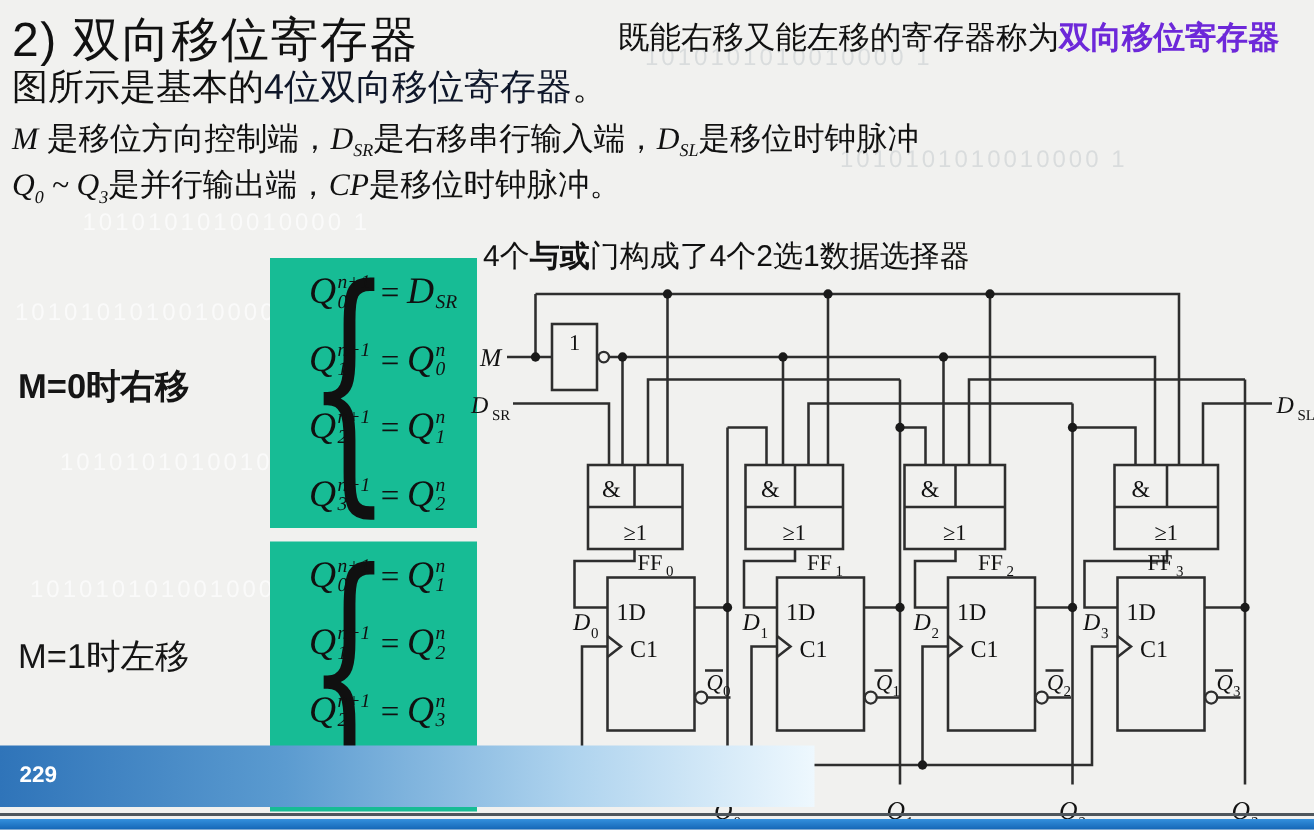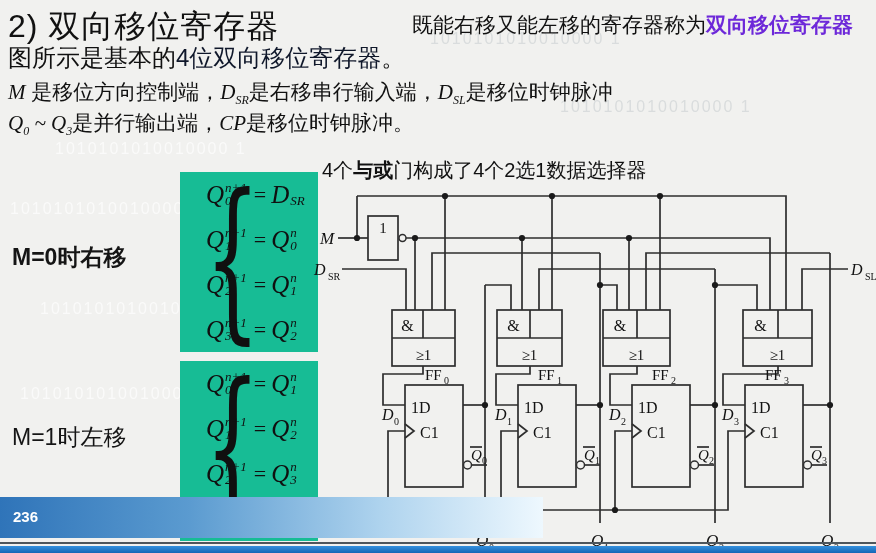--- a/index.html
+++ b/index.html
@@ -349,16 +349,16 @@
       <polyline points="811.5,465 827,465" class="wire"></polyline>
       <text x="811" y="460" class="ser it t15">Q</text>
       <polyline points="810,447 822,447" class="wire"></polyline>
       <text x="822" y="464" class="ser t10">3</text>
       <text x="821" y="546" class="ser it t17">Q</text>
       <text x="834" y="551" class="ser t10">3</text>
     </g>
   </svg>
 
 <div class="pagebar">
-  <div class="pagenum">236</div>
+  <div class="pagenum">229</div>
 </div>
 <div class="baseline-gray"></div>
 <div class="bluestrip"></div>
 
 </body></html>

